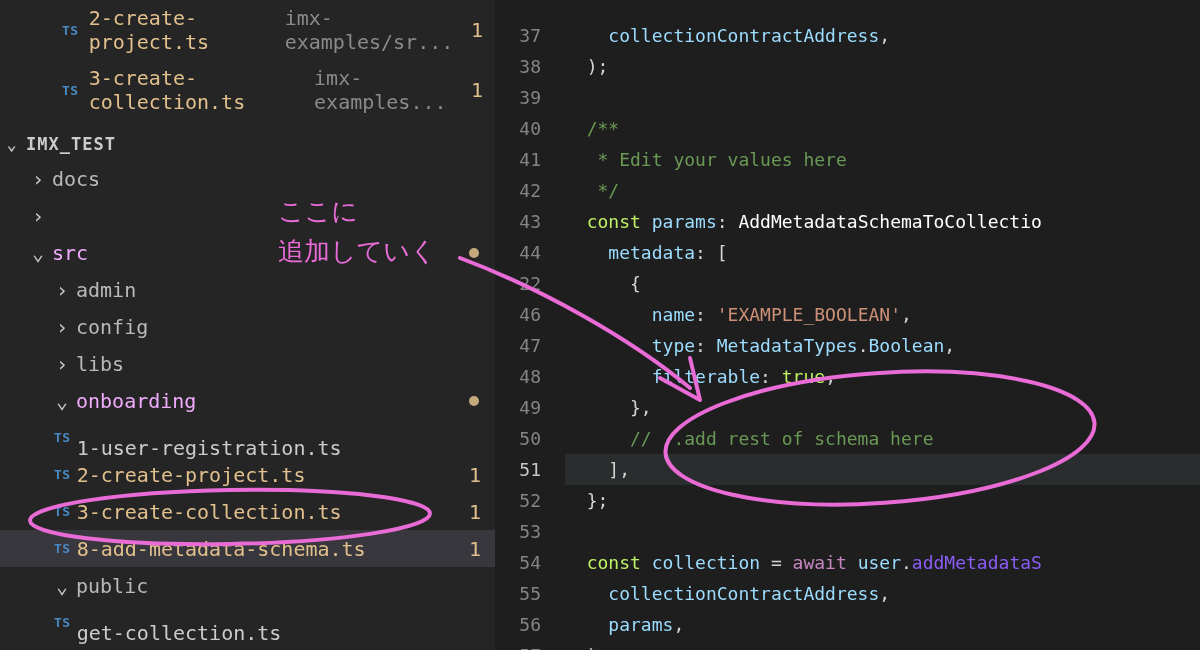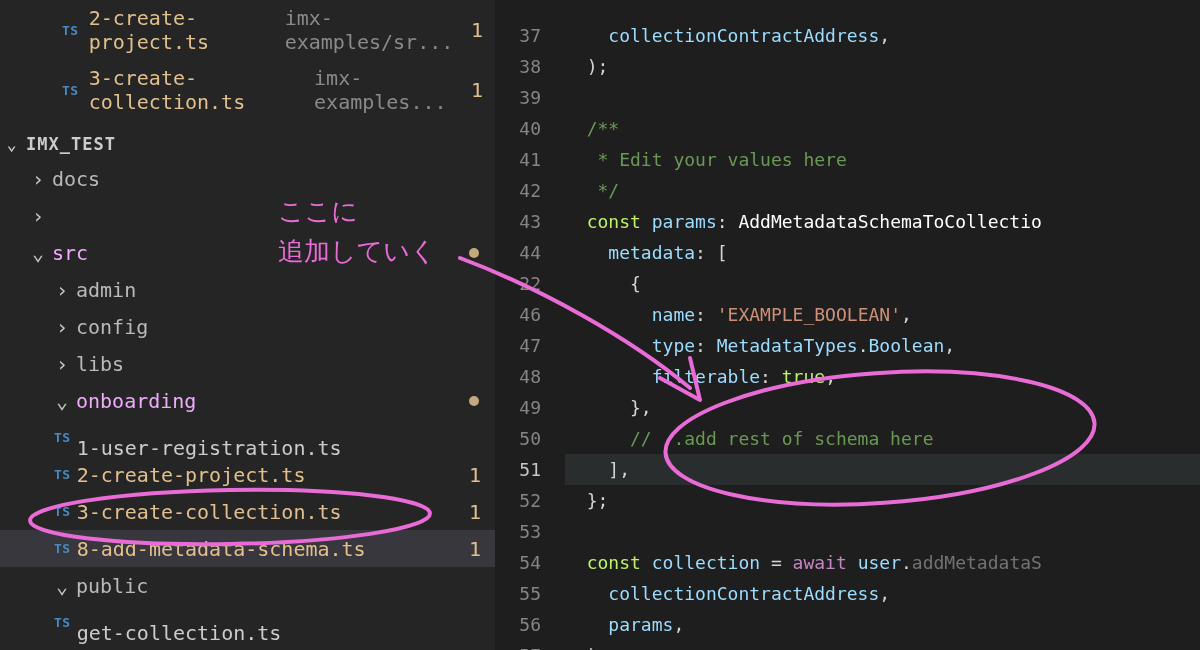--- a/index.html
+++ b/index.html
@@ -8,21 +8,21 @@
   .sidebar { width: 495px; background: #252526; display: flex; flex-direction: column; font-size: 20px; }
   .editor-pane { flex: 1; background: #1e1e1e; display: flex; flex-direction: row; overflow: hidden; }
   .gutter { width: 70px; background: #1e1e1e; padding-top: 20px; }
   .gutter .ln { height: 31px; line-height: 31px; text-align: right; padding-right: 24px; color: #858585; font-size: 18px; }
   .gutter .ln.current { color: #c6c6c6; }
   .code { flex: 1; padding-top: 20px; font-size: 18px; line-height: 31px; white-space: pre; background: #1e1e1e; }
   .code .line { height: 31px; }
   .code .line.current { background: #2a2d2e; }
   .tok-plain { color: #d4d4d4; }
   .tok-ident { color: #9cdcfe; }
-  .tok-func { color: #737373; }
+  .tok-func { color: #8b5cf6; }
   .tok-keyword { color: #bef264; }
   .tok-magenta { color: #c586c0; }
   .tok-type { color: #ffffff; }
   .tok-string { color: #ce9178; }
   .tok-comment { color: #6a9955; }
   .open-editors { padding: 0 0 8px 0; }
   .open-editor-item { display: flex; align-items: center; gap: 10px; padding: 6px 0 6px 62px; font-size: 20px; color: #cccccc; }
   .ts-badge { color: #4a8ac4; font-weight: bold; font-size: 13px; letter-spacing: 0.5px; }
   .open-editor-item .fname { color: #e2c08d; }
   .open-editor-item .path { color: #8a8a8a; }

